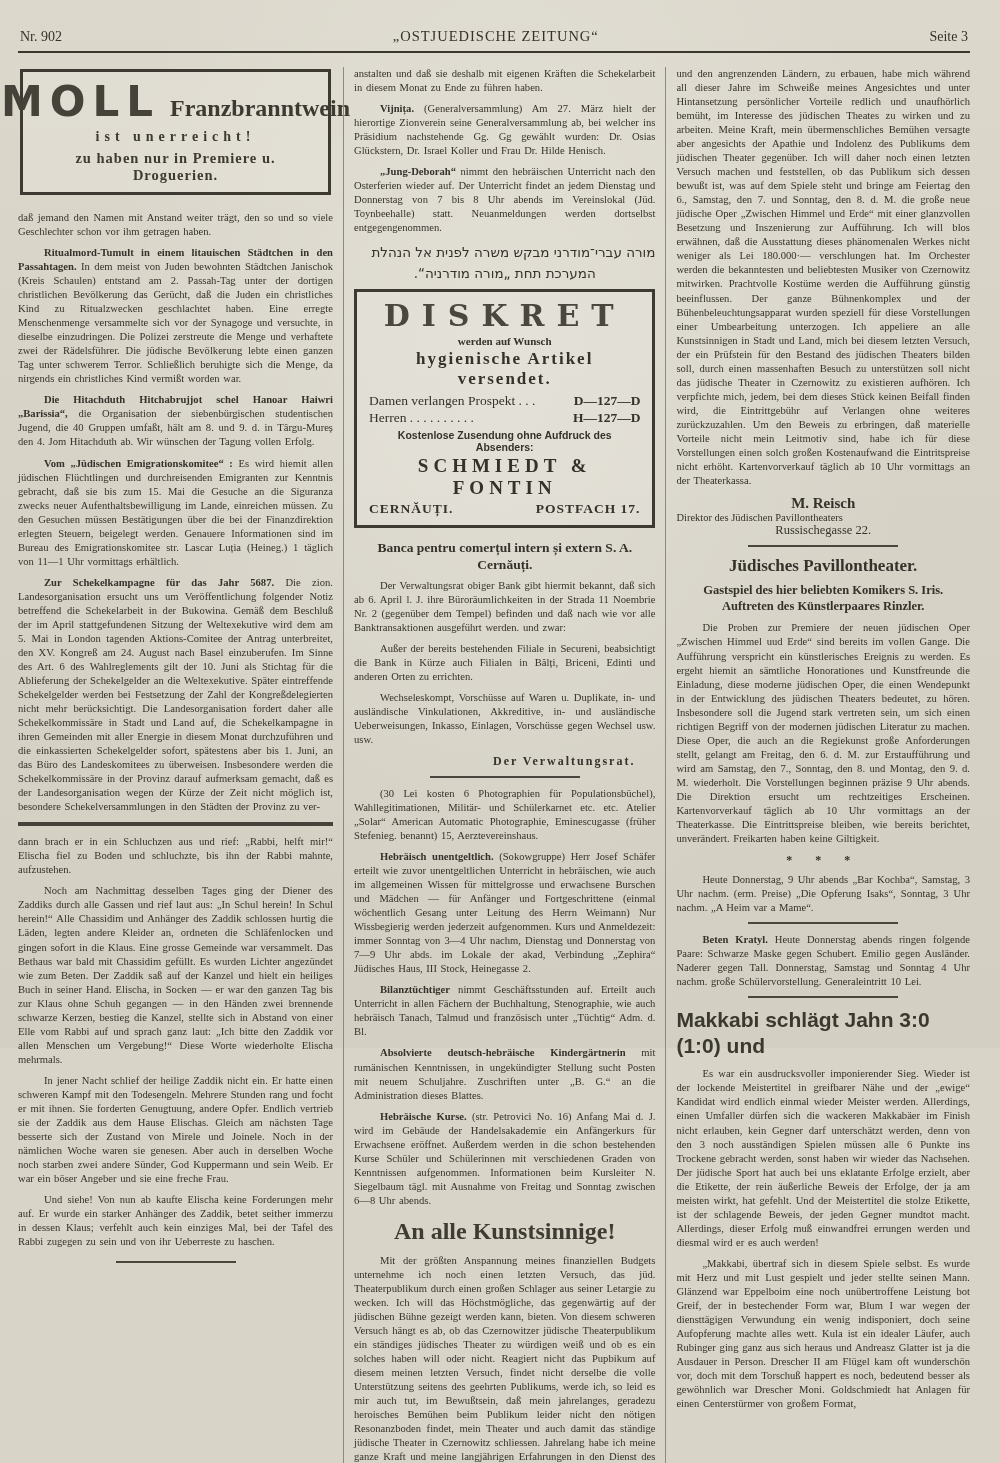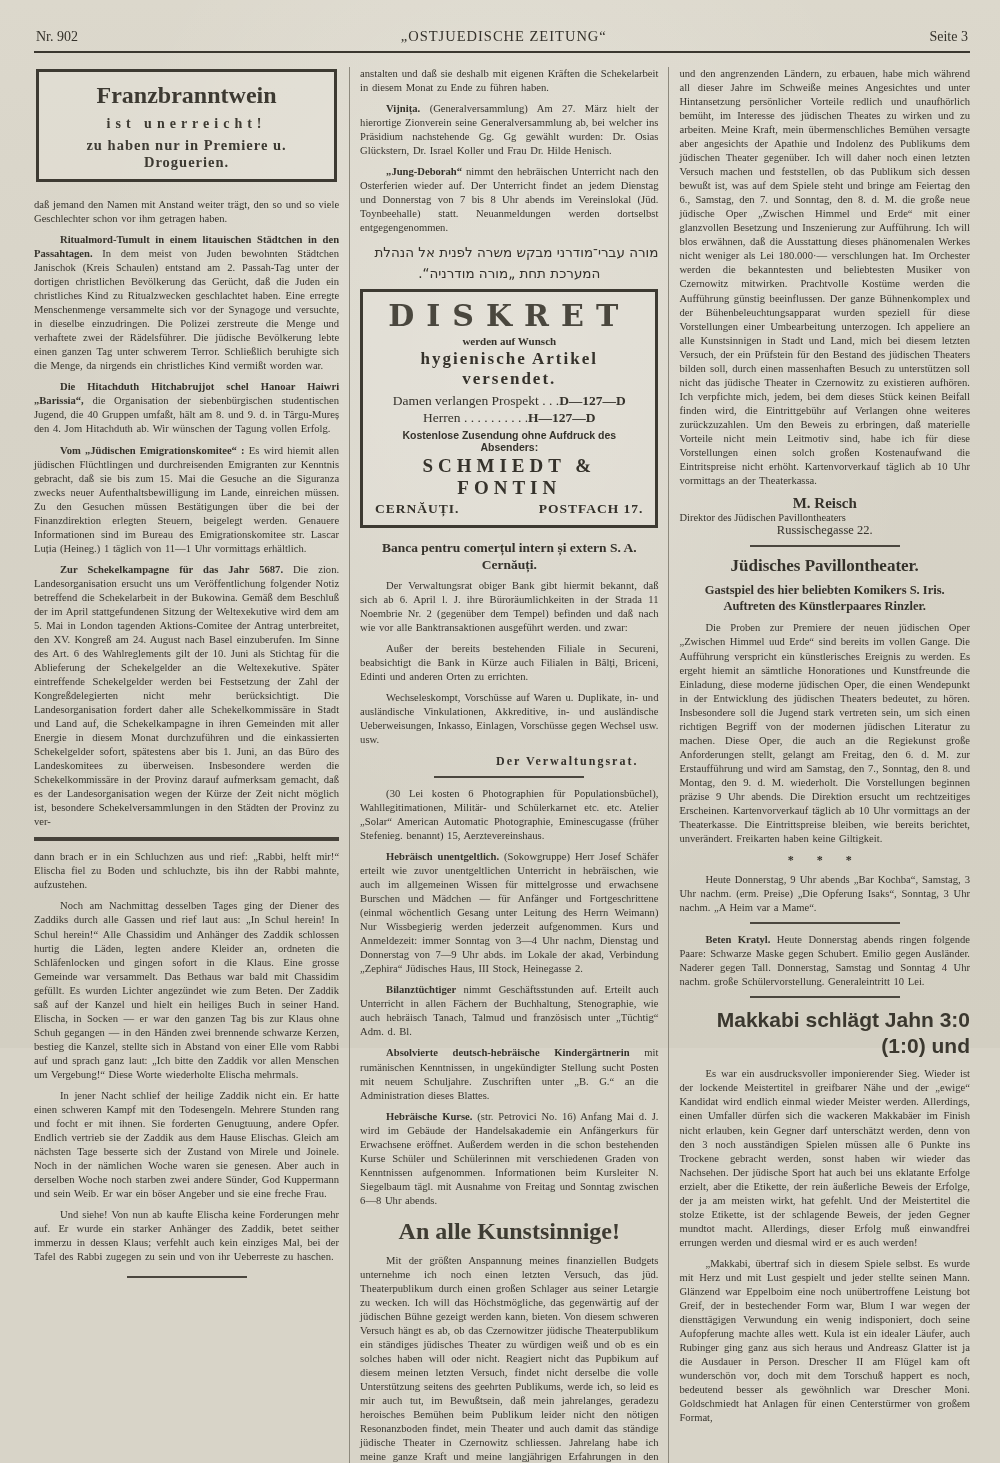--- a/index.html
+++ b/index.html
@@ -8,21 +8,21 @@
     background:#d8d4c8;
     font-family:"Liberation Serif","DejaVu Serif",serif;
     color:#35322b;
   }
   .page{
     position:relative;width:1000px;height:1048px;
     background:
       radial-gradient(ellipse at 50% 35%, rgba(255,255,252,.25), rgba(0,0,0,0) 60%),
       linear-gradient(180deg,#dcd8cc 0%,#d7d3c7 40%,#d3cfc2 100%);
     box-sizing:border-box;
-    padding:28px 30px 10px 34px;
+    padding:28px 30px 10px 18px;
   }
   
   .masthead{
     display:flex;justify-content:space-between;align-items:baseline;
     font-size:14px;padding:0 2px 6px 2px;
   }
   .masthead .title{font-size:14.5px;letter-spacing:1px;}
   .head-rule{border-top:2.5px solid #3a372f;margin-bottom:14px;}
   
   .cols{display:flex;align-items:stretch;}
@@ -62,39 +62,39 @@
     background:rgba(236,233,224,.3);
   }
   .diskret-title{
     text-align:center;font-weight:bold;font-size:30px;letter-spacing:12px;
     color:#4a473e;margin:0 0 2px 0;font-family:"DejaVu Serif","Liberation Serif",serif;
   }
   .diskret-sub{text-align:center;font-weight:bold;font-size:11px;margin:0;}
   .diskret-line{
     text-align:center;font-weight:bold;font-size:17px;letter-spacing:2px;margin:2px 0 4px 0;
   }
-  .leader-row{display:flex;justify-content:center;font-size:13.5px;margin:1px 0;}
+  .leader-row{display:flex;justify-content:space-between;font-size:13.5px;margin:1px 0;}
   .leader-row .code{font-weight:bold;}
   .diskret-note{text-align:center;font-weight:bold;font-size:10.5px;margin:3px 0 2px 0;
     font-family:"Liberation Sans","DejaVu Sans",sans-serif;}
   .diskret-firm{text-align:center;font-weight:bold;font-size:19px;letter-spacing:5px;margin:1px 0 2px 0;}
   .diskret-city{display:flex;justify-content:space-between;font-weight:bold;font-size:13.5px;letter-spacing:1px;}
   
   .banca-head{font-weight:bold;font-size:13.5px;text-align:center;line-height:1.25;margin:2px 0 5px 0;}
   .sig-right{text-align:right;font-weight:bold;font-size:12px;letter-spacing:2px;margin:0 20px 4px 0;}
   .appeal-head{
     text-align:center;font-weight:bold;font-size:24px;margin:10px 0 9px 0;color:#3f3c33;
   }
   .reisch-name{text-align:center;font-weight:bold;font-size:15px;margin:3px 0 0 0;}
   .reisch-title{text-align:left;font-size:10.5px;margin:0;}
   .reisch-addr{text-align:center;font-size:12.5px;margin:0 0 4px 0;}
   .pav-head{text-align:center;font-weight:bold;font-size:17px;margin:6px 0 6px 0;}
   .pav-sub{text-align:center;font-weight:bold;font-size:12.5px;line-height:1.3;margin:0 0 7px 0;}
   .sport-head{
-    text-align:right;font-weight:bold;font-size:21px;line-height:1.22;
+    text-align:left;font-weight:bold;font-size:21px;line-height:1.22;
     font-family:"Liberation Sans","DejaVu Sans",sans-serif;color:#3b382f;
     margin:6px 0 9px 0;
   }
   
   .hebrew{
     direction:rtl;text-align:right;font-size:13.5px;line-height:1.5;
     font-family:"DejaVu Sans","Liberation Sans",sans-serif;margin:0 0 6px 0;
   }
   .hebrew .l2{text-align:center;}
 </style>
@@ -109,20 +109,21 @@
     <span>Seite 3</span>
   </div>
   <div class="head-rule"></div>
 
   <div class="cols">
 
     <div class="col col-left">
 
       <div class="moll-ad">
         <div class="moll-row">
+          <span class="moll-brand">MOLL</span>
           <span class="moll-product">Franzbranntwein</span>
         </div>
         <div class="moll-slogan">ist unerreicht!</div>
         <div class="moll-avail">zu haben nur in Premiere u. Droguerien.</div>
       </div>
 
       <p class="para cont"><span>daß jemand den Namen mit Anstand weiter trägt, den so und so viele Geschlechter schon vor ihm getragen haben.</span></p>
       <p class="para"><b class="lead">Ritualmord-Tumult in einem litauischen Städtchen in den Passahtagen.</b> <span>In dem meist von Juden bewohnten Städtchen Janischok (Kreis Schaulen) entstand am 2. Passah-Tag unter der dortigen christlichen Bevölkerung das Gerücht, daß die Juden ein christliches Kind zu Ritualzwecken geschlachtet haben. Eine erregte Menschenmenge versammelte sich vor der Synagoge und versuchte, in dieselbe einzudringen. Die Polizei zerstreute die Menge und verhaftete zwei der Rädelsführer. Die jüdische Bevölkerung lebte einen ganzen Tag unter schwerem Terror. Schließlich beruhigte sich die Menge, da nirgends ein christliches Kind vermißt worden war.</span></p>
       <p class="para"><b class="lead">Die Hitachduth Hitchabrujjot schel Hanoar Haiwri „Barissia“,</b> <span>die Organisation der siebenbürgischen studentischen Jugend, die 40 Gruppen umfaßt, hält am 8. und 9. d. in Târgu-Mureș den 4. Jom Hitachduth ab. Wir wünschen der Tagung vollen Erfolg.</span></p>
       <p class="para"><b class="lead">Vom „Jüdischen Emigrationskomitee“ :</b> <span>Es wird hiemit allen jüdischen Flüchtlingen und durchreisenden Emigranten zur Kenntnis gebracht, daß sie bis zum 15. Mai die Gesuche an die Siguranza zwecks neuer Aufenthaltsbewilligung im Lande, einreichen müssen. Zu den Gesuchen müssen Bestätigungen über die bei der Finanzdirektion erlegten Steuern, beigelegt werden. Genauere Informationen sind im Bureau des Emigrationskomitee str. Lascar Luția (Heineg.) 1 täglich von 11—1 Uhr vormittags erhältlich.</span></p>

